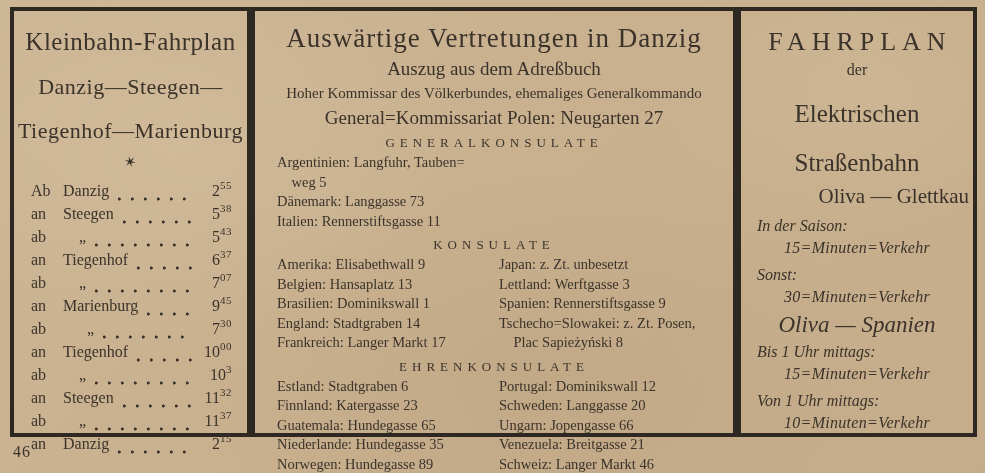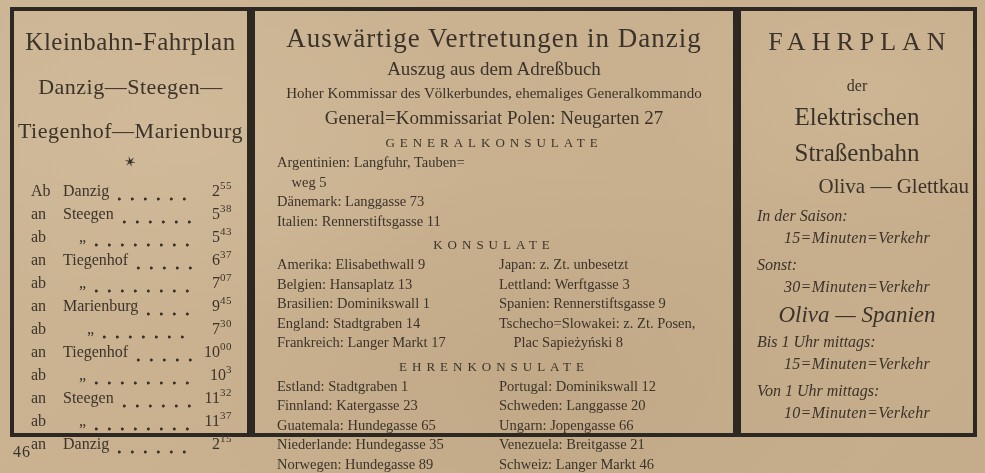--- a/index.html
+++ b/index.html
@@ -52,22 +52,22 @@
   .mp-line4{text-align:center;font-size:19px;margin-top:5px;}
   .section{margin-top:6px;}
   .section-head{text-align:center;font-size:13px;letter-spacing:5px;margin-bottom:2px;}
   .cols{display:flex;padding:0 12px 0 22px;}
   .col{width:50%;}
   .entry{font-size:14.5px;line-height:19.5px;white-space:pre;}
 
   
   .rp{padding:0 4px;}
   .rp-title{margin-top:16px;text-align:center;font-size:26px;letter-spacing:6px;padding-left:6px;}
-  .rp-der{text-align:center;font-size:16px;margin-top:20px;}
-  .rp-big{text-align:center;font-size:25px;margin-top:8px;}
+  .rp-der{text-align:center;font-size:16px;margin-top:4px;}
+  .rp-big{text-align:center;font-size:25px;margin-top:21px;}
   .rp-route{text-align:right;font-size:21px;margin-top:7px;}
   .rp-sched{margin-top:6px;font-style:italic;}
   .sline{font-size:16px;line-height:20px;}
   .sline.label{text-align:left;padding-left:12px;margin-top:7px;}
   .sline.value{text-align:center;margin-top:2px;letter-spacing:0.3px;}
   .sline.route{text-align:center;font-size:23px;margin-top:8px;margin-bottom:2px;}
 
   .page-number{position:absolute;left:13px;top:443px;font-size:16px;letter-spacing:1px;}
 </style>
 </head>
@@ -197,21 +197,21 @@
               <div class="entry"> Plac Sapieżyński 8</div>
             </div>
         </div>
       </div>
 
       <div class="section">
         <div class="section-head">EHRENKONSULATE</div>
         <div class="cols">
           <div class="col">
 
-          <div class="entry">Estland: Stadtgraben 1</div>
+          <div class="entry">Estland: Stadtgraben 6</div>
               <div class="entry">Finnland: Katergasse 23</div>
               <div class="entry">Guatemala: Hundegasse 65</div>
               <div class="entry">Niederlande: Hundegasse 35</div>
               <div class="entry">Norwegen: Hundegasse 89</div>
             </div>
           <div class="col">
 
           <div class="entry">Portugal: Dominikswall 12</div>
               <div class="entry">Schweden: Langgasse 20</div>
               <div class="entry">Ungarn: Jopengasse 66</div>

